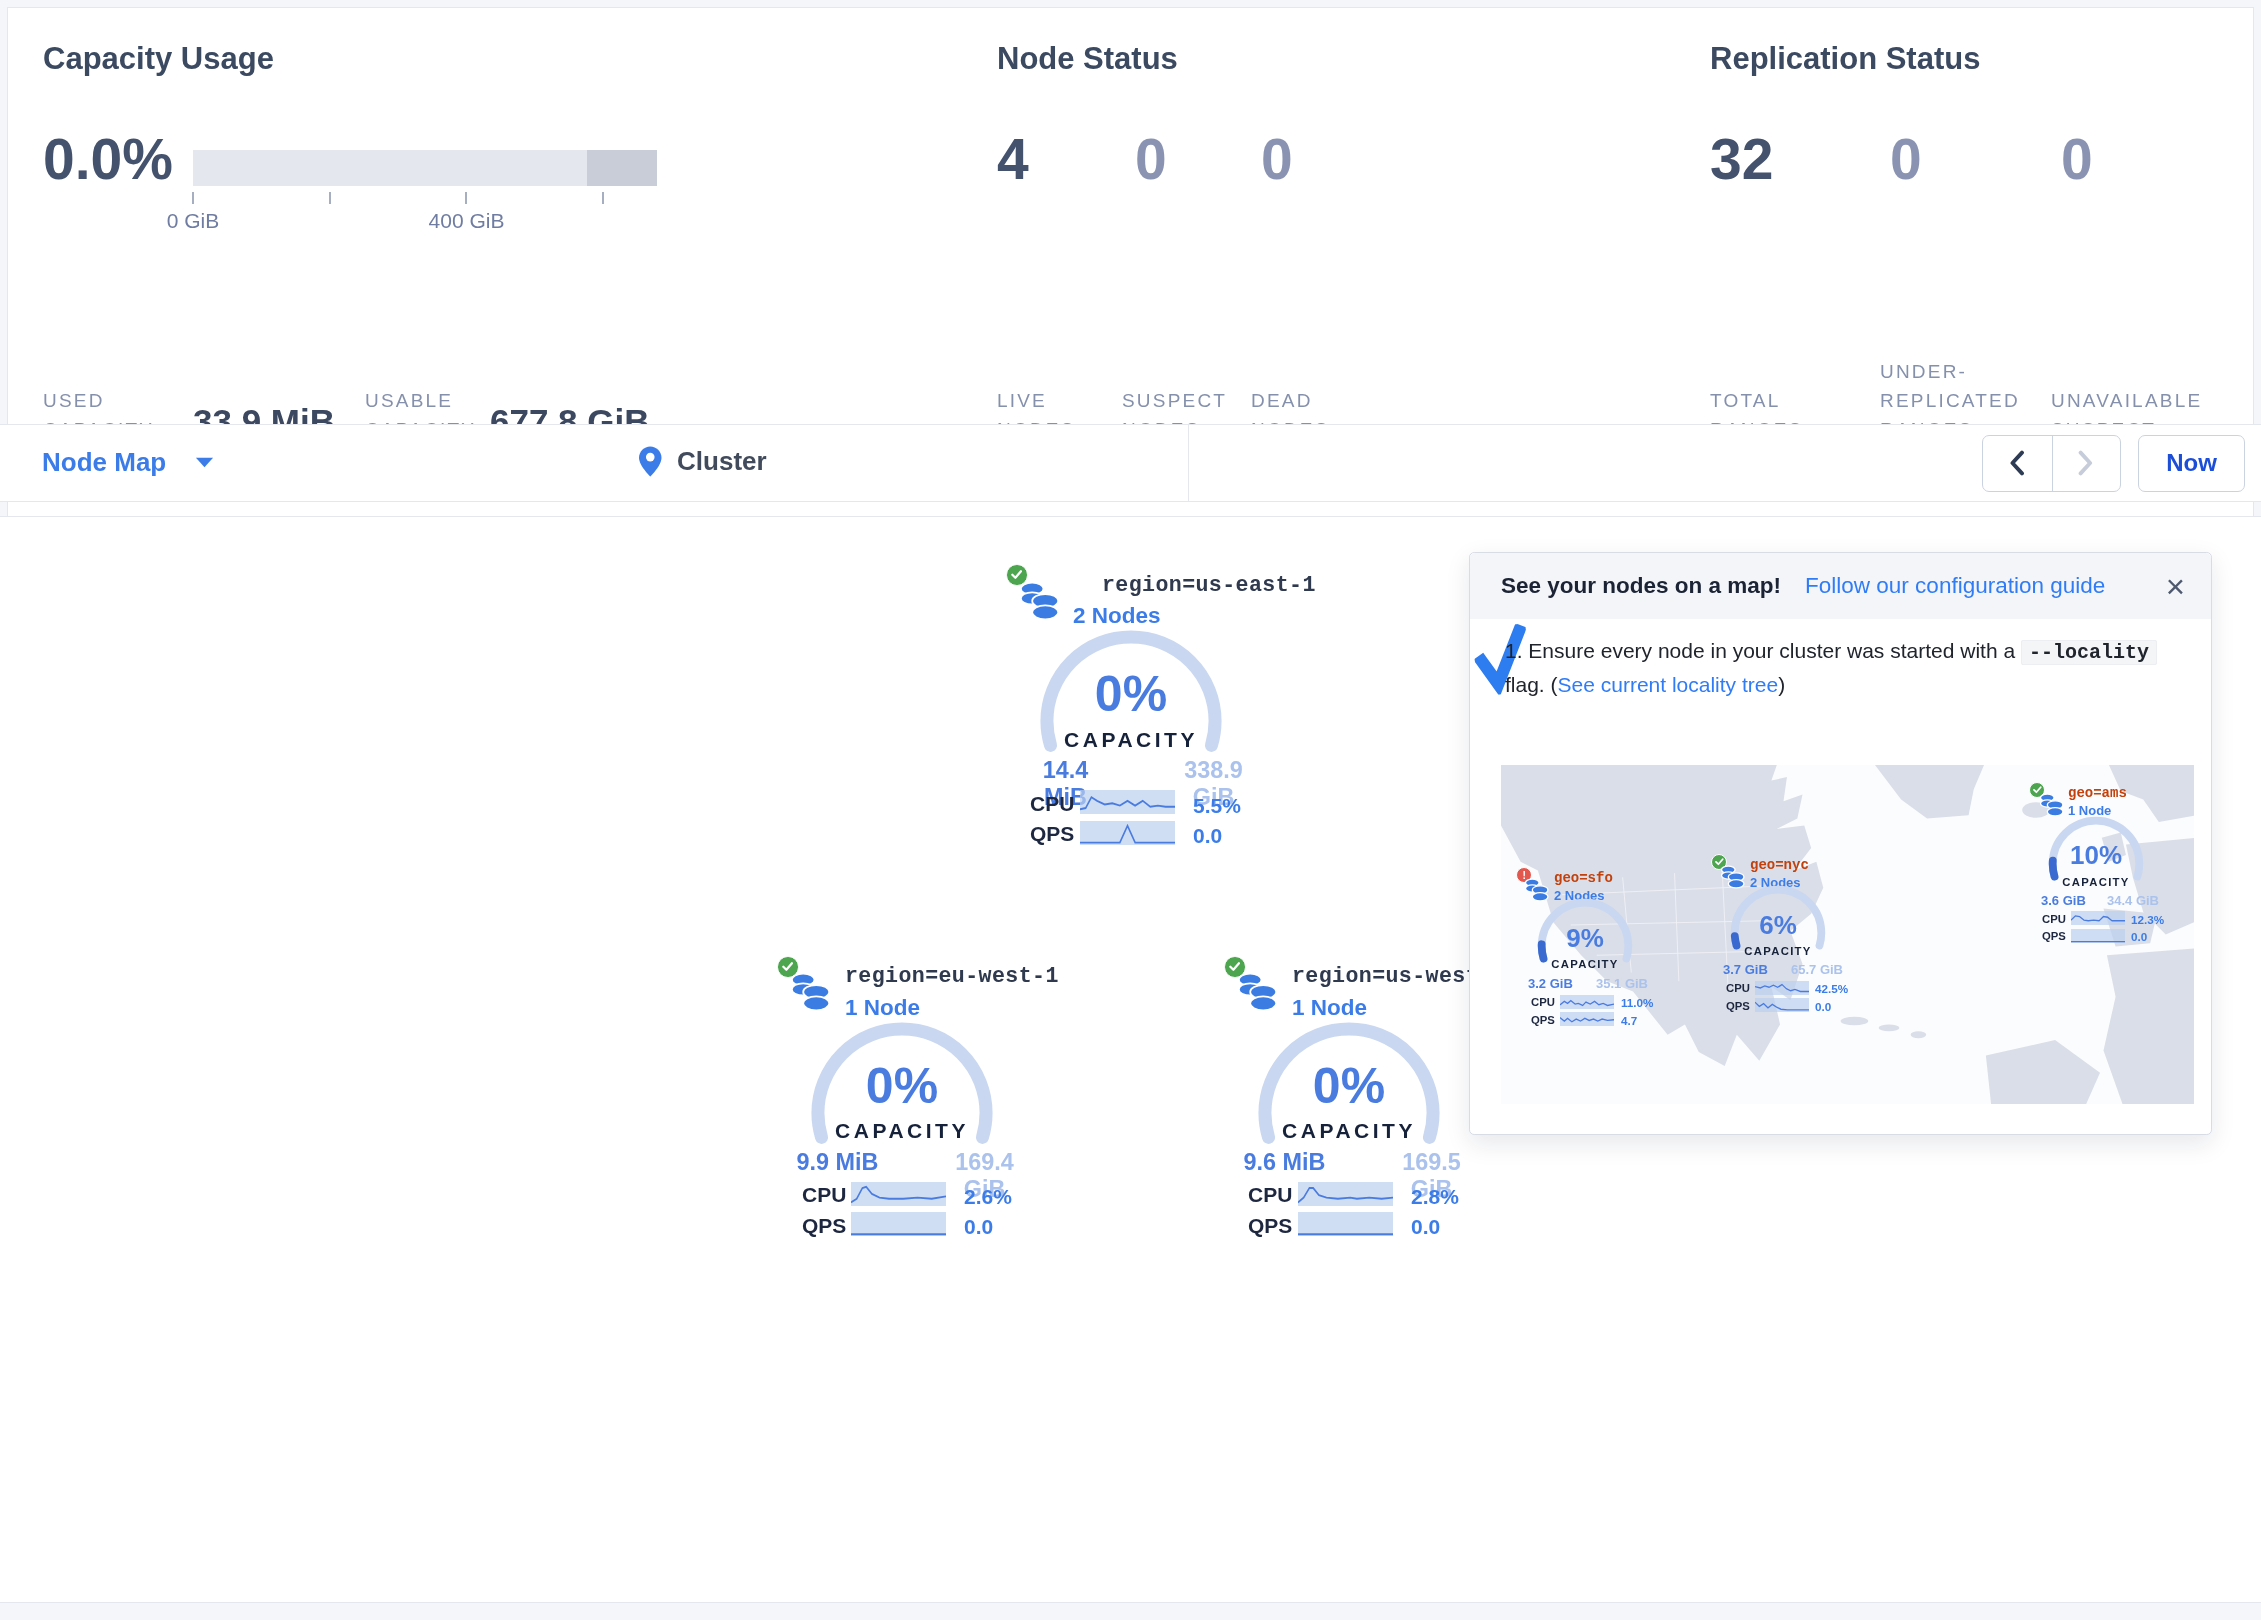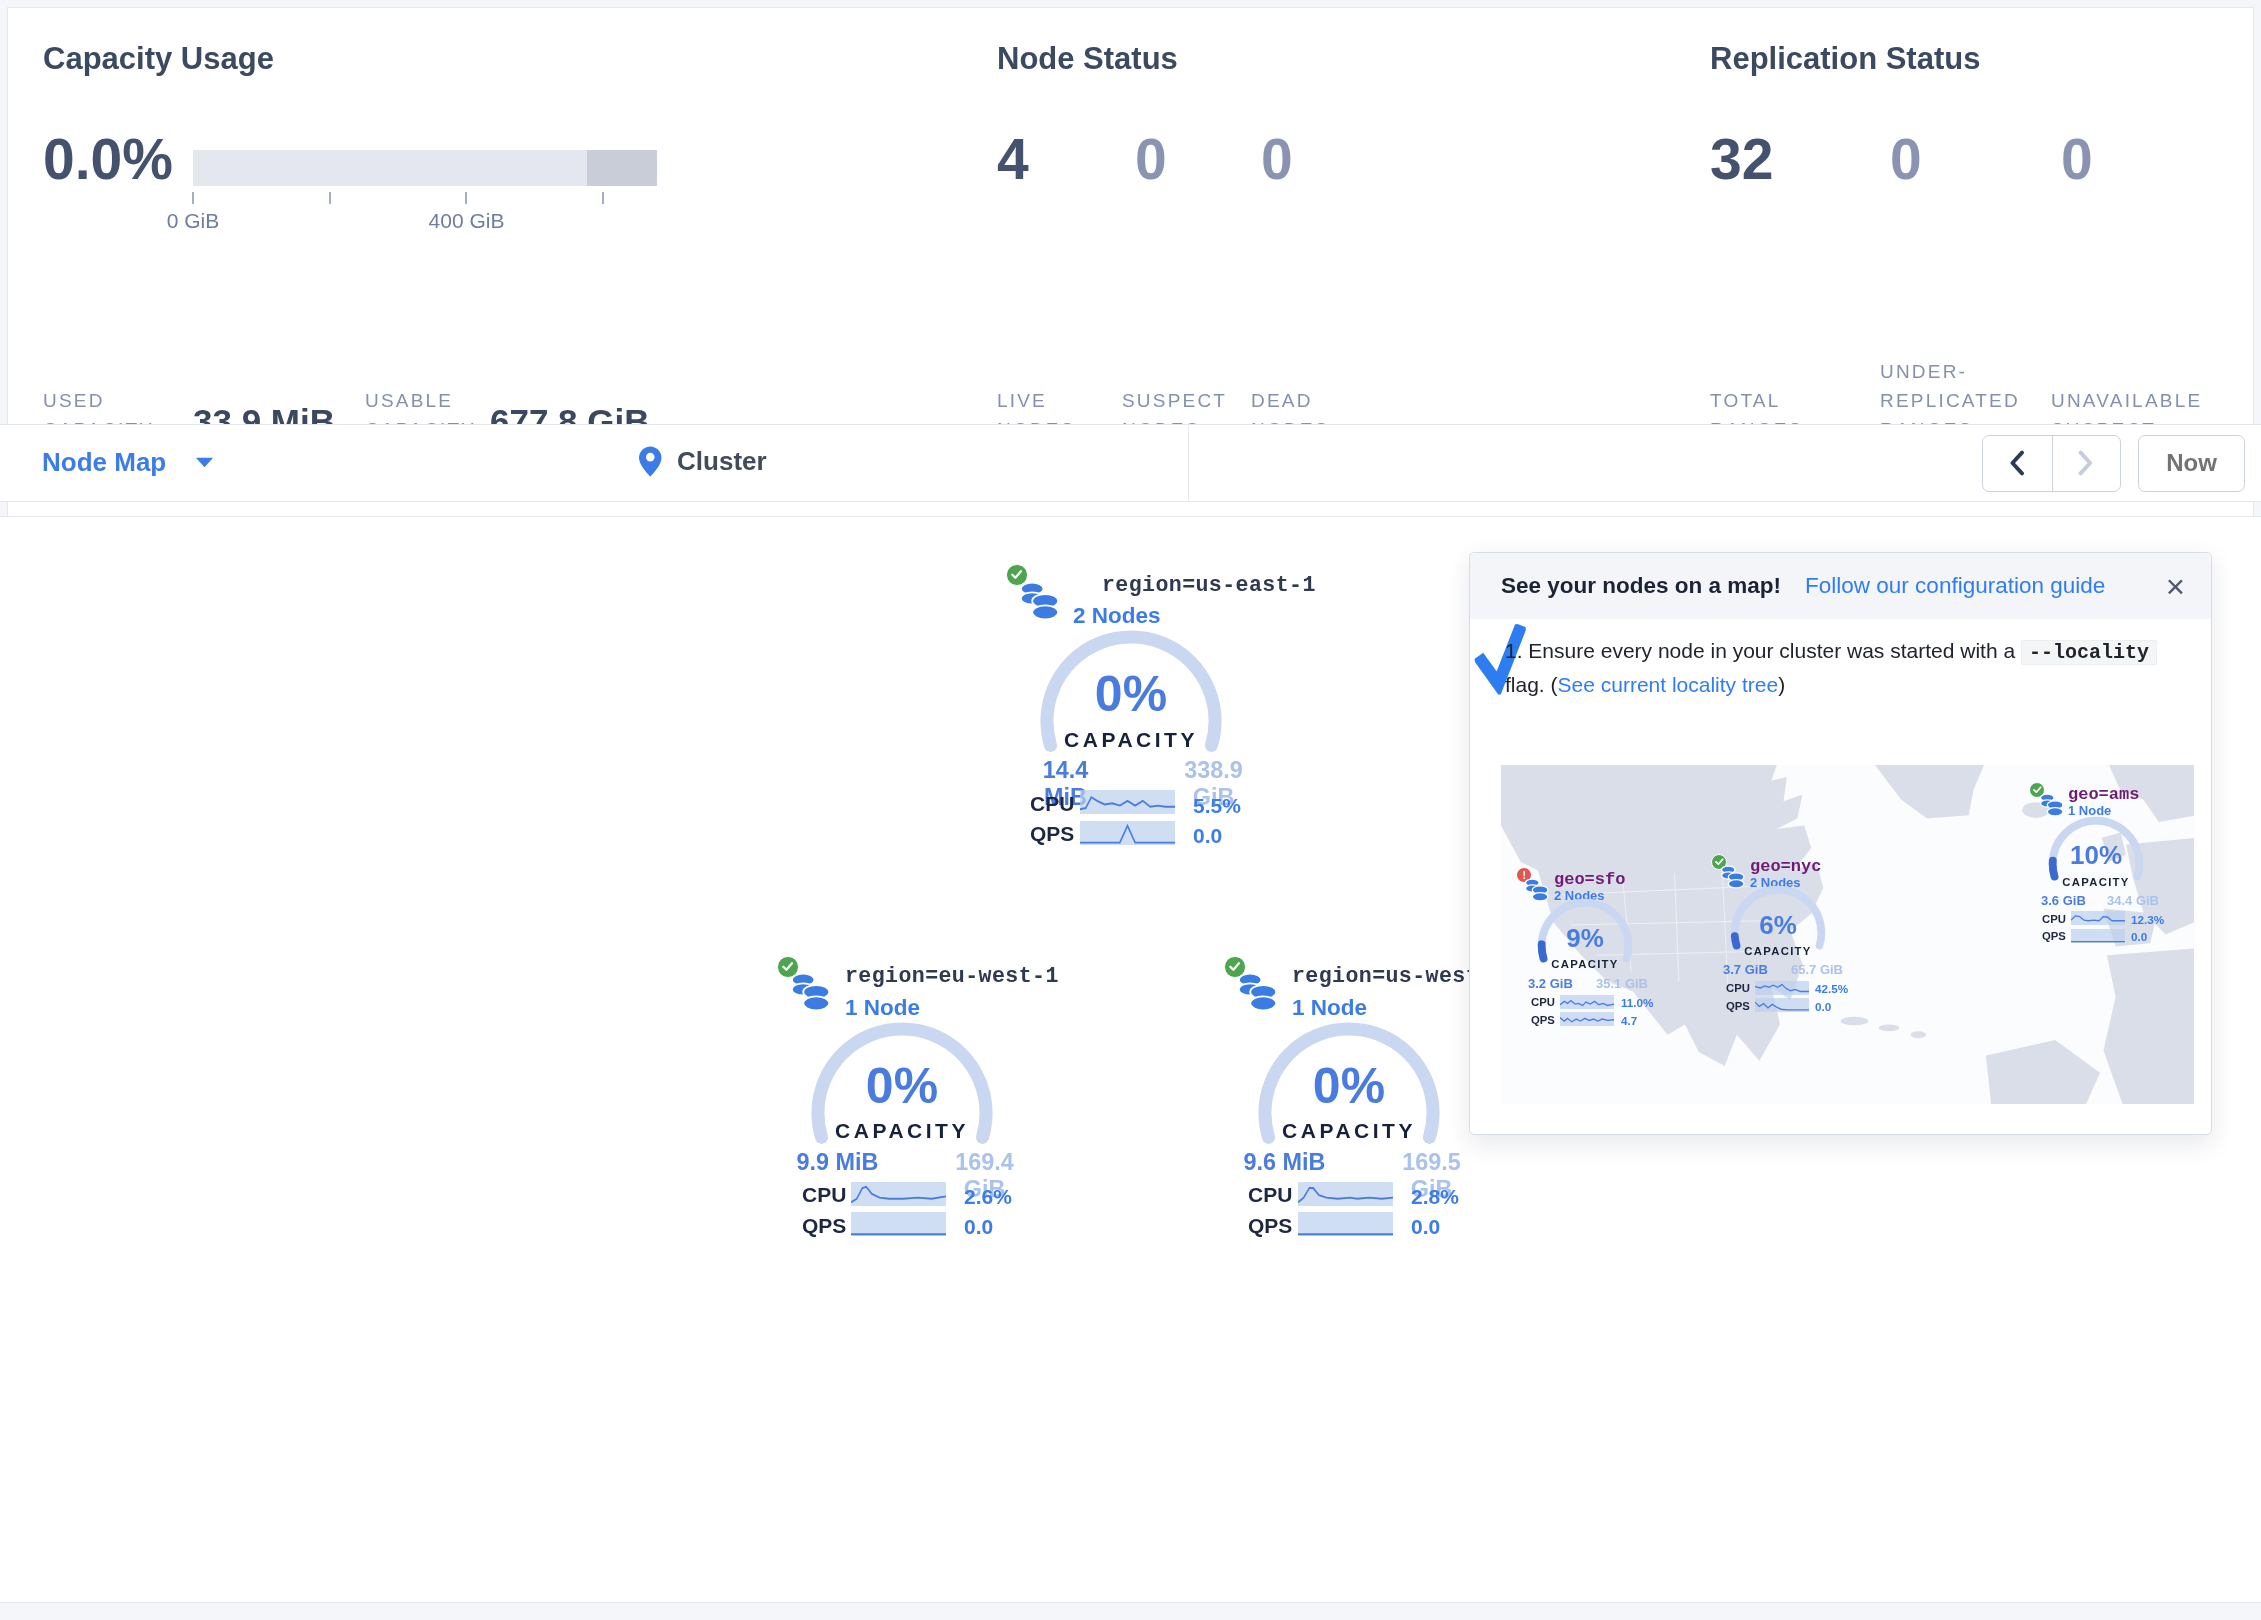--- a/index.html
+++ b/index.html
@@ -23,21 +23,21 @@
   .bar-dark{background:#c9cdd8;}
   .tick{width:1.7px;height:12px;background:#a6aec2;}
   .tick-label{font-size:21px;color:#6f7da2;}
 
   
   .tb-link{font-size:26px;font-weight:600;color:#3b7ce8;}
   .tb-crumb{font-size:26px;font-weight:600;color:#414b5c;}
   .time-box{position:absolute;background:#fff;border:1.7px solid #ccd3e0;border-radius:7px;box-sizing:border-box;display:flex;align-items:center;}
   .time-badge{background:#dde3ef;border-radius:5.2px;padding:5.2px 12px;font-size:21.6px;font-weight:700;color:#3c4a63;}
   .time-text{font-size:24px;font-weight:700;color:#1f2a3f;}
-  .now-label{font-size:24px;font-weight:700;color:#737373;}
+  .now-label{font-size:24px;font-weight:700;color:#1d4ed8;}
 
   
   .r-title{font-size:21.6px;font-weight:700;color:#2f3a4f;letter-spacing:0.4px;}
   .r-nodes{font-size:22.5px;font-weight:700;color:#3b7ce8;}
   .gauge-pct{font-size:50px;font-weight:700;color:#4a7ce0;text-align:center;}
   .gauge-cap{font-size:21px;font-weight:700;color:#16213a;letter-spacing:3.5px;text-align:center;}
   .val-used{font-size:23.4px;font-weight:700;color:#4a7ce0;text-align:center;}
   .val-total{font-size:23.4px;font-weight:700;color:#abc2ec;text-align:center;}
   .m-label{font-size:21px;font-weight:700;color:#1d2740;}
   .m-val{font-size:21px;font-weight:700;color:#3b7ce8;}
@@ -51,21 +51,21 @@
          border:0.9px solid #d8dce5;border-radius:5.2px;box-shadow:0 8.7px 24px rgba(20,30,60,.10);box-sizing:border-box;}
   .popup-header{position:absolute;left:0;top:0;right:0;height:66px;background:#f3f5f9;border-radius:5.2px 5.2px 0 0;
                 display:flex;align-items:center;}
   .popup-title{font-size:22.5px;font-weight:700;color:#1b2335;margin-left:31px;}
   .popup-link{font-size:22.5px;font-weight:400;color:#2f7cf6;margin-left:24px;}
   .popup-close{position:absolute;right:26px;top:15.6px;font-size:33px;color:#4e596f;line-height:35px;}
   .step{position:absolute;left:35px;width:677px;font-size:21px;line-height:32px;color:#20242c;}
   .step .code{font-family:"Liberation Mono","DejaVu Sans Mono",monospace;font-weight:700;font-size:20px;
               background:#f4f5f7;border:0.9px solid #eceef2;border-radius:2px;padding:0 7px;}
   .step .lnk{color:#2f7cf6;}
-  .mini-title{font-size:17px;font-weight:700;color:#701a75;}
+  .mini-title{font-size:14px;font-weight:700;color:#c2410c;}
   .mini-nodes{font-size:13px;font-weight:700;color:#3b7ce8;}
   .mini-pct{font-size:26px;font-weight:700;color:#4a7ce0;text-align:center;line-height:29px;}
   .mini-cap{font-size:11.3px;font-weight:700;color:#16213a;letter-spacing:1.3px;text-align:center;}
   .mini-used{font-size:13px;font-weight:700;color:#4a7ce0;}
   .mini-total{font-size:13px;font-weight:700;color:#abc2ec;text-align:right;}
   .mini-mlabel{font-size:11.3px;font-weight:700;color:#1d2740;}
   .mini-mval{font-size:11.7px;font-weight:700;color:#3b7ce8;}
 </style>
 </head>
 <body>

